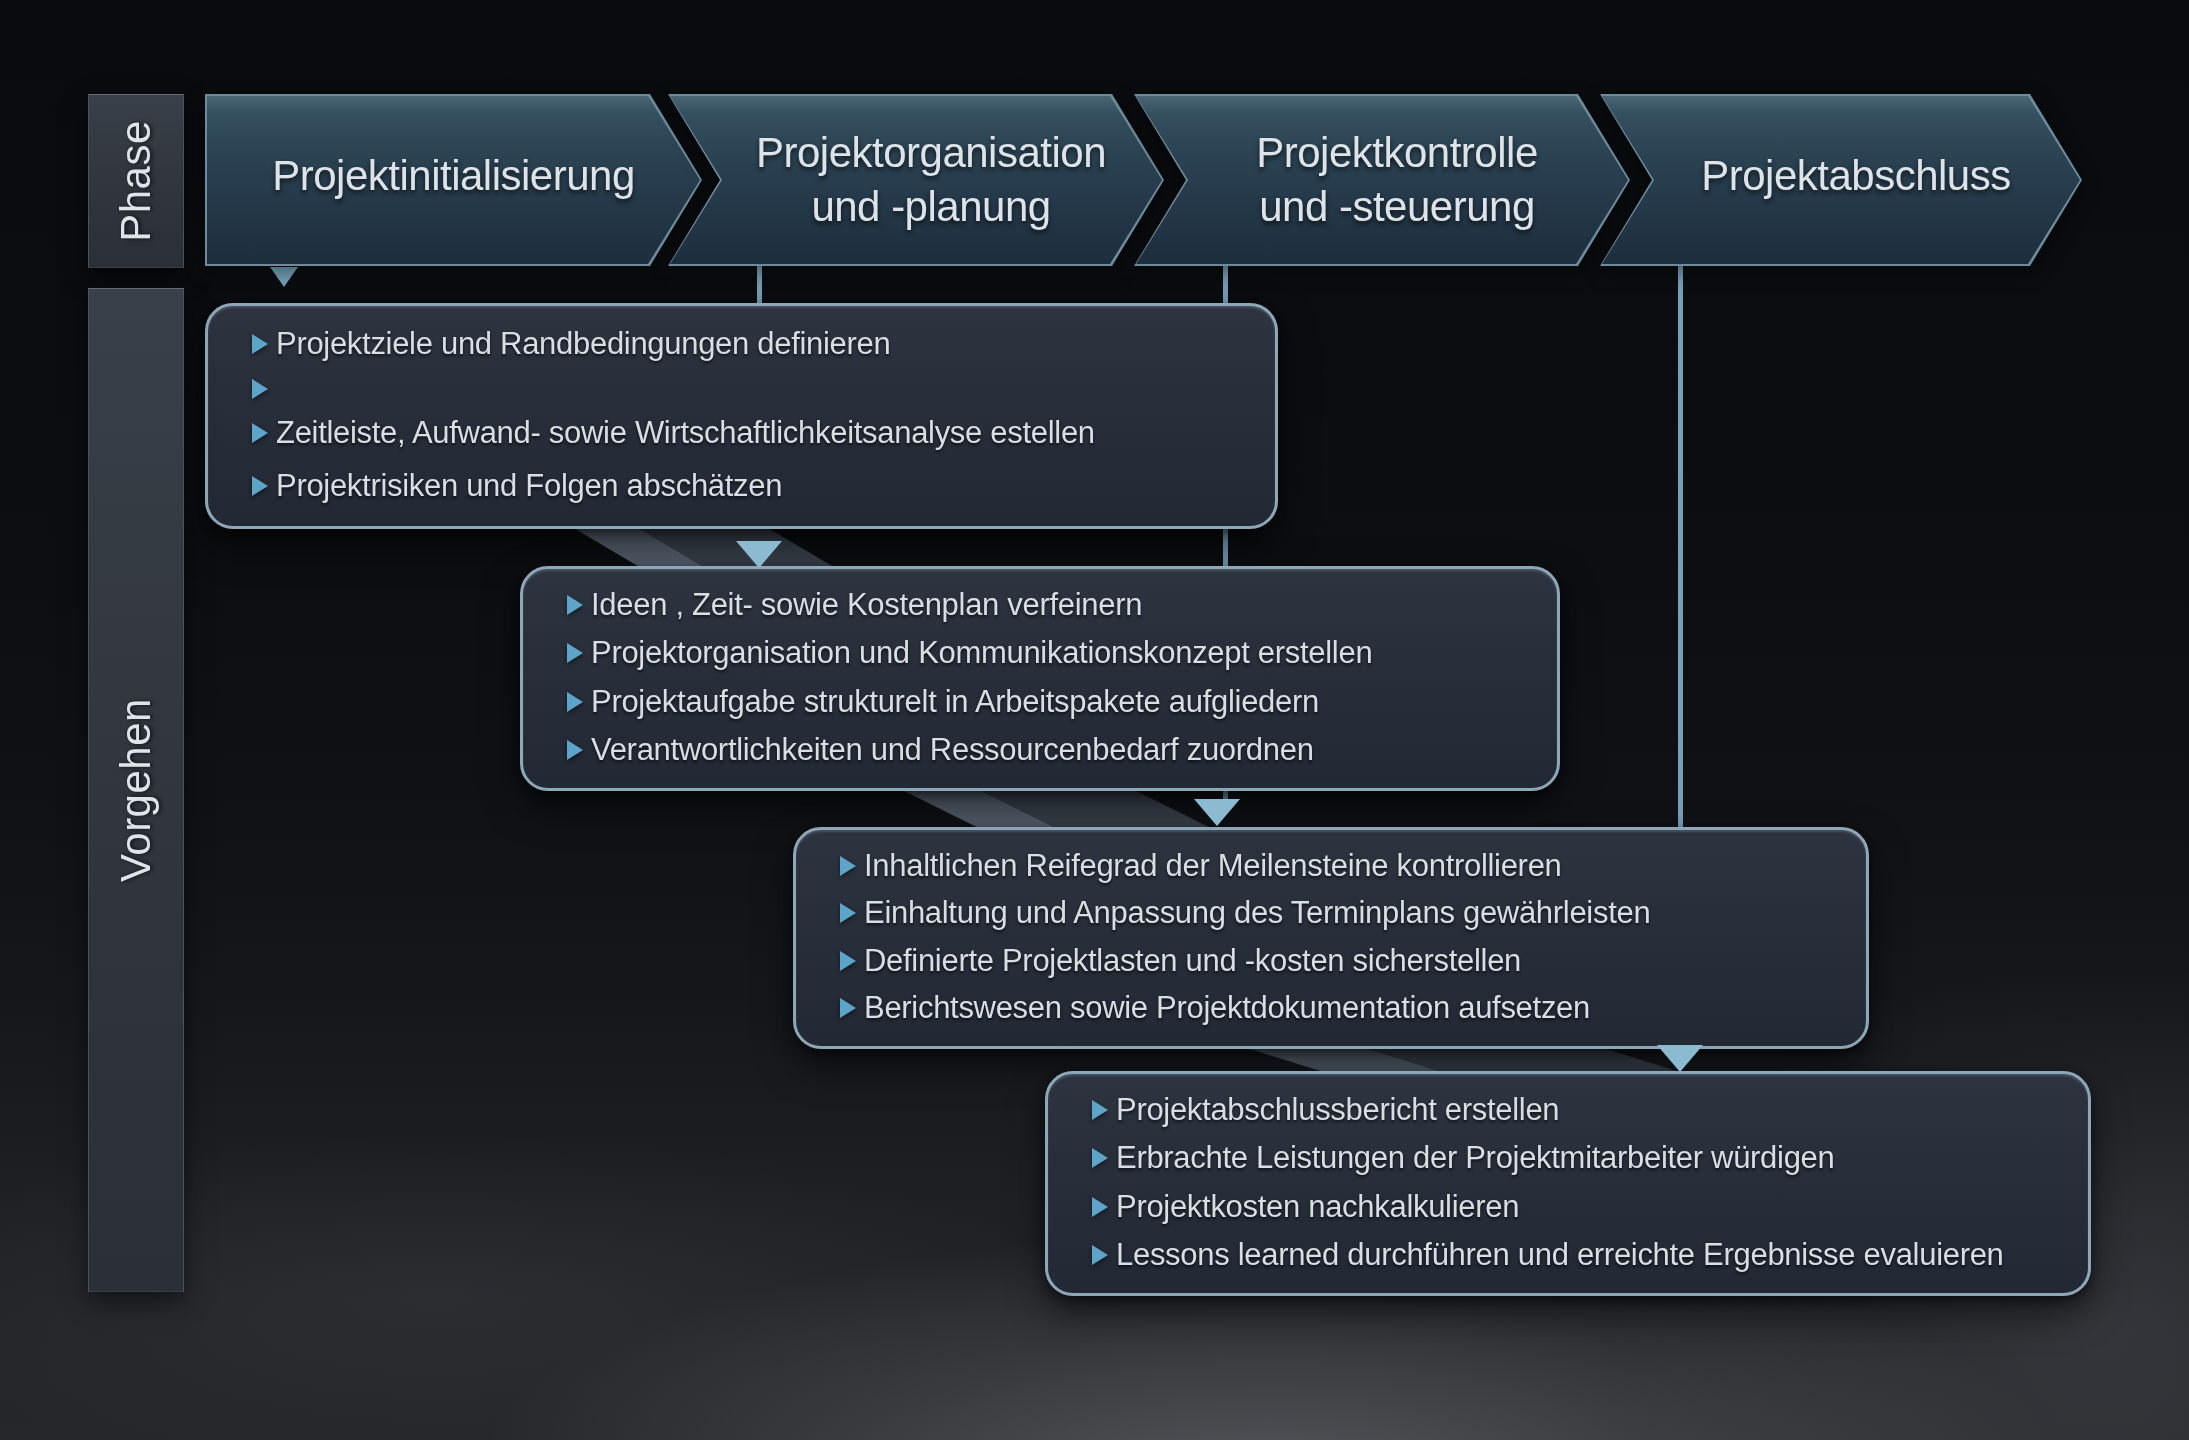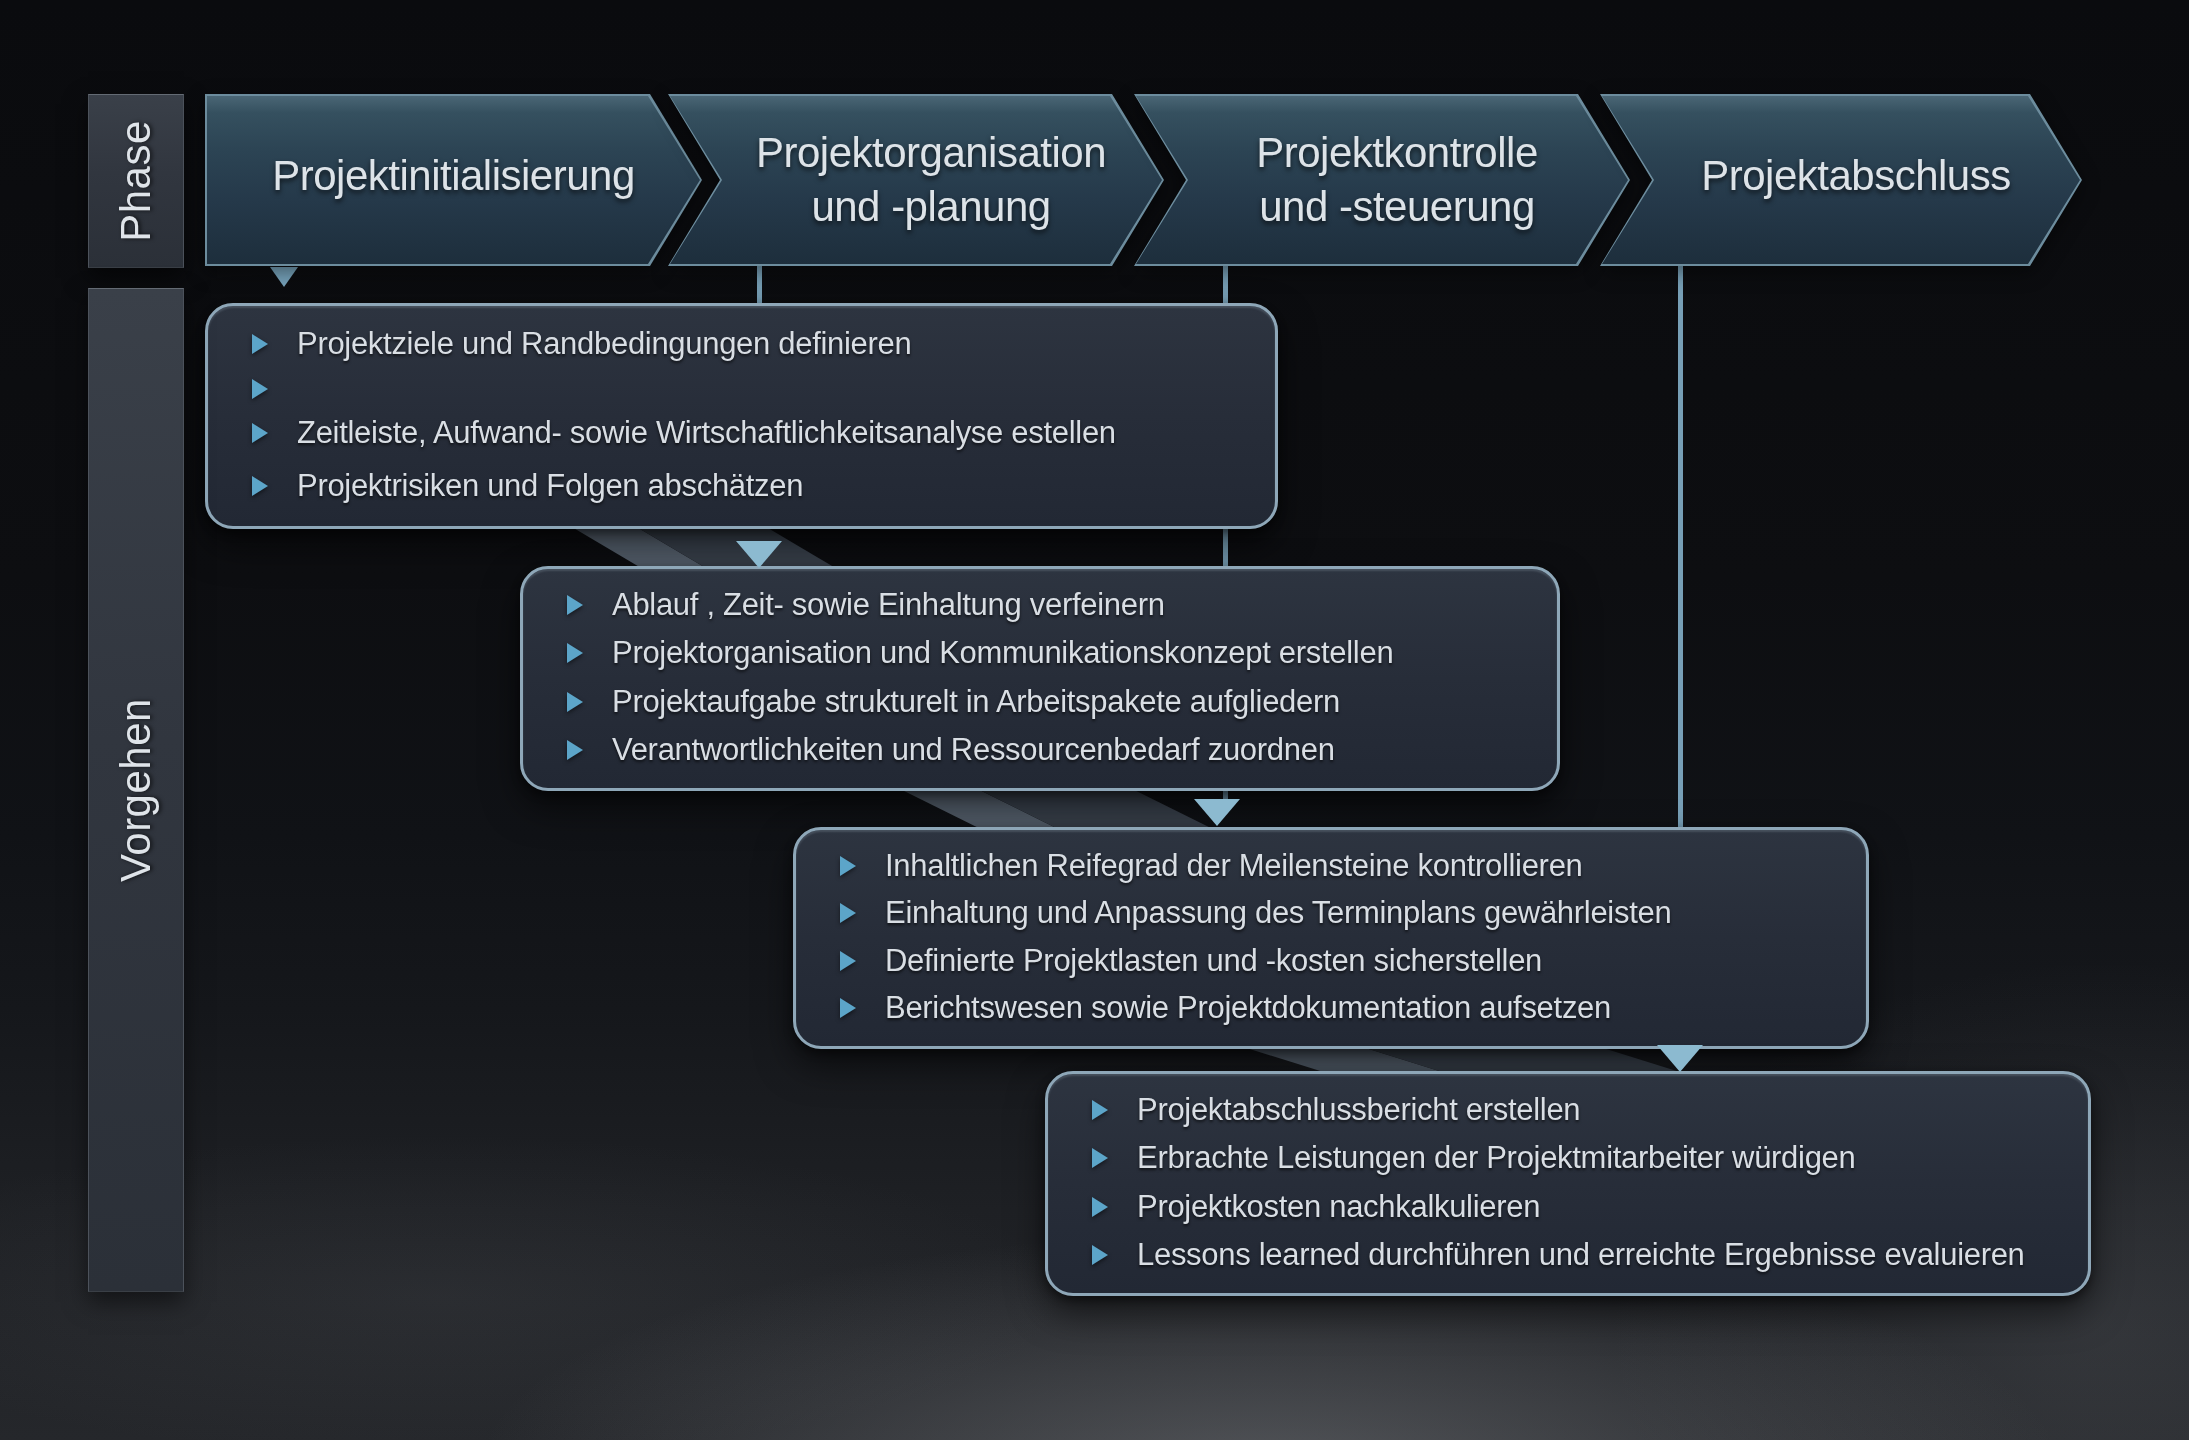--- a/index.html
+++ b/index.html
@@ -54,21 +54,21 @@
   .ribbon .band.dark{clip-path:polygon(24% 0,60% 0,90% 100%,54% 100%);background:#3a424d;}
   
   .pbox{
     position:absolute;z-index:3;box-sizing:border-box;
     border:3px solid #8ea7b8;border-radius:28px;
     background:linear-gradient(180deg,#2d3440 0%,#272d39 50%,#222834 100%);
     box-shadow:0 16px 36px rgba(0,0,0,0.55),0 4px 10px rgba(0,0,0,0.45),inset 0 2px 2px rgba(190,210,225,0.18);
     display:flex;flex-direction:column;justify-content:space-around;
     padding:12px 38px 14px 44px;
   }
-  .prow{display:flex;align-items:center;gap:29px;white-space:nowrap;}
+  .prow{display:flex;align-items:center;gap:8px;white-space:nowrap;}
   .tri{flex:0 0 auto;width:0;height:0;
     border-left:16px solid #5ca5c9;border-top:10px solid transparent;border-bottom:10px solid transparent;
     filter:drop-shadow(0 2px 2px rgba(0,0,0,0.5));}
   .prow .txt{color:#d9dee4;font-size:31px;letter-spacing:-0.3px;text-shadow:0 2px 3px rgba(0,0,0,0.65);}
 </style>
 </head>
 <body>
 
 <div class="stage">
 
@@ -148,21 +148,21 @@
       </div>
     <div class="prow">
         <span class="tri"></span>
         <span class="txt">Projektrisiken und Folgen abschätzen</span>
       </div>
   </div>
 
   <div class="pbox" style="left:520px;top:566px;width:1040px;height:225px;">
     <div class="prow">
         <span class="tri"></span>
-        <span class="txt">Ablauf , Zeit- sowie Einhaltung verfeinern</span>
+        <span class="txt">Ideen , Zeit- sowie Kostenplan verfeinern</span>
       </div>
     <div class="prow">
         <span class="tri"></span>
         <span class="txt">Projektorganisation und Kommunikationskonzept erstellen</span>
       </div>
     <div class="prow">
         <span class="tri"></span>
         <span class="txt">Projektaufgabe strukturelt in Arbeitspakete aufgliedern</span>
       </div>
     <div class="prow">

